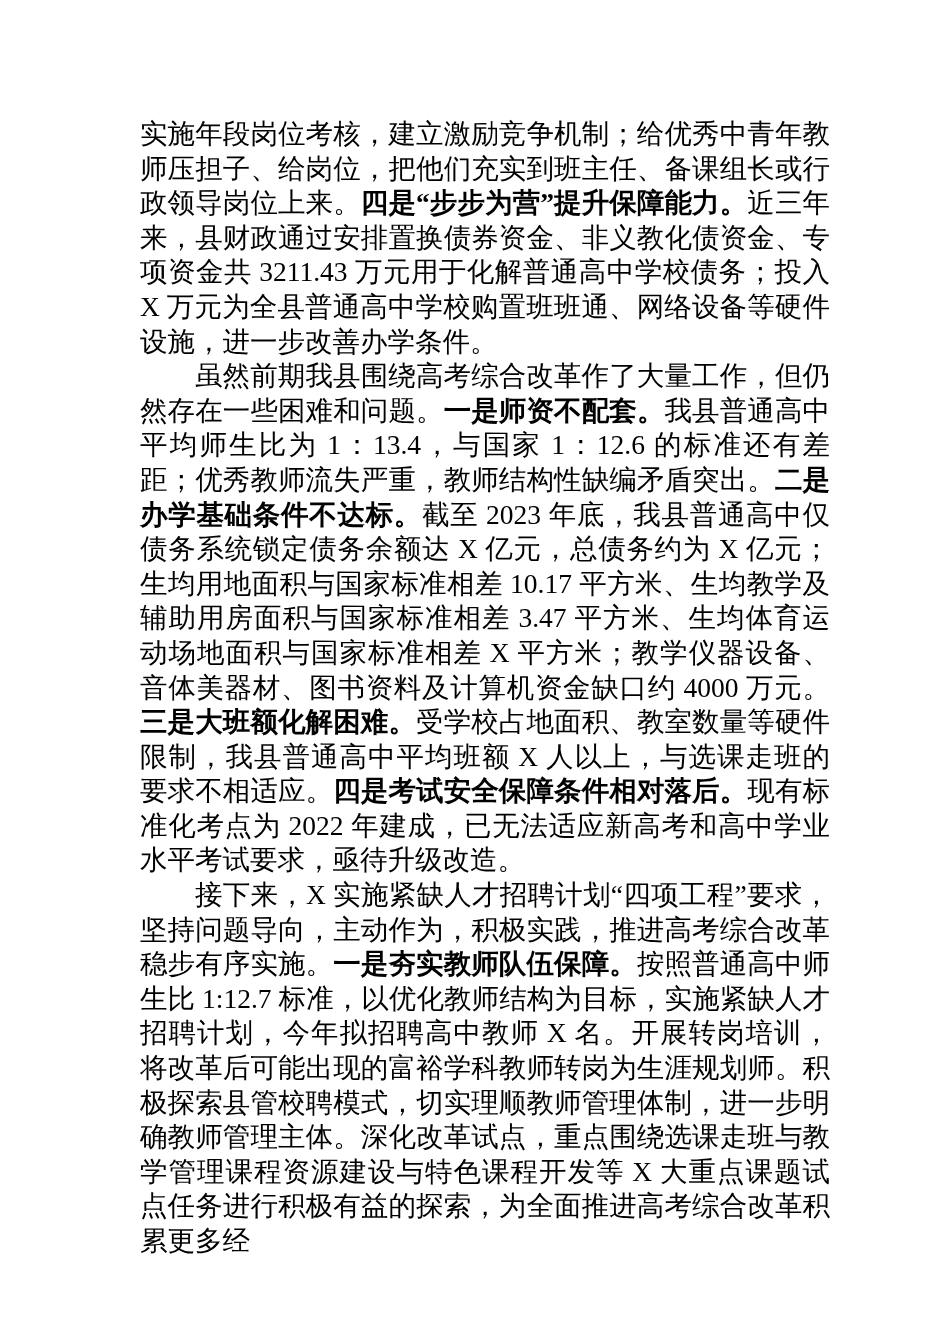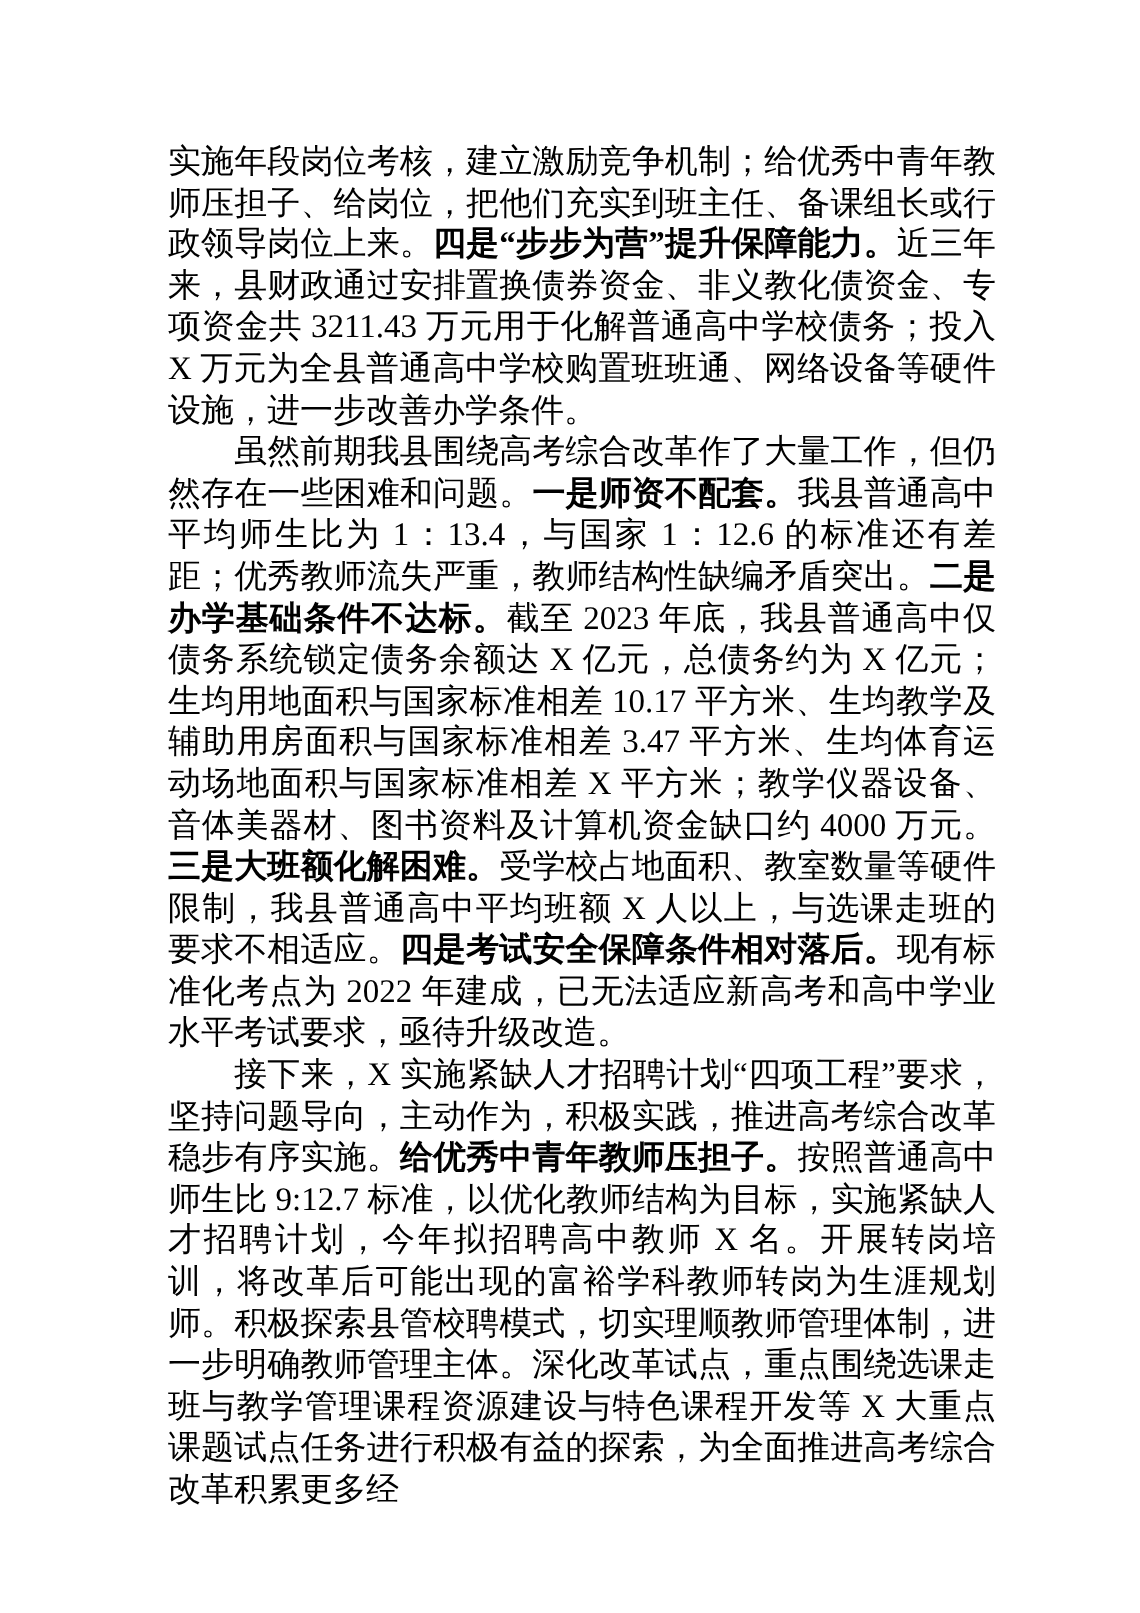--- a/index.html
+++ b/index.html
@@ -36,15 +36,15 @@
     font-weight: 700;
   }
 </style>
 </head>
 <body>
 
 <div class="page">
   <div class="content">
       <p><span>实施年段岗位考核，建立激励竞争机制；给优秀中青年教师压担子、给岗位，把他们充实到班主任、备课组长或行政领导岗位上来。</span><b>四是“步步为营”提升保障能力。</b><span>近三年来，县财政通过安排置换债券资金、非义教化债资金、专项资金共 3211.43 万元用于化解普通高中学校债务；投入 X 万元为全县普通高中学校购置班班通、网络设备等硬件设施，进一步改善办学条件。</span></p>
       <p class="indent"><span>虽然前期我县围绕高考综合改革作了大量工作，但仍然存在一些困难和问题。</span><b>一是师资不配套。</b><span>我县普通高中平均师生比为 1：13.4，与国家 1：12.6 的标准还有差距；优秀教师流失严重，教师结构性缺编矛盾突出。</span><b>二是办学基础条件不达标。</b><span>截至 2023 年底，我县普通高中仅债务系统锁定债务余额达 X 亿元，总债务约为 X 亿元；生均用地面积与国家标准相差 10.17 平方米、生均教学及辅助用房面积与国家标准相差 3.47 平方米、生均体育运动场地面积与国家标准相差 X 平方米；教学仪器设备、音体美器材、图书资料及计算机资金缺口约 4000 万元。</span><b>三是大班额化解困难。</b><span>受学校占地面积、教室数量等硬件限制，我县普通高中平均班额 X 人以上，与选课走班的要求不相适应。</span><b>四是考试安全保障条件相对落后。</b><span>现有标准化考点为 2022 年建成，已无法适应新高考和高中学业水平考试要求，亟待升级改造。</span></p>
-      <p class="indent"><span>接下来，X 实施紧缺人才招聘计划“四项工程”要求，坚持问题导向，主动作为，积极实践，推进高考综合改革稳步有序实施。</span><b>给优秀中青年教师压担子。</b><span>按照普通高中师生比 9:12.7 标准，以优化教师结构为目标，实施紧缺人才招聘计划，今年拟招聘高中教师 X 名。开展转岗培训，将改革后可能出现的富裕学科教师转岗为生涯规划师。积极探索县管校聘模式，切实理顺教师管理体制，进一步明确教师管理主体。深化改革试点，重点围绕选课走班与教学管理课程资源建设与特色课程开发等 X 大重点课题试点任务进行积极有益的探索，为全面推进高考综合改革积累更多经</span></p>
+      <p class="indent"><span>接下来，X 实施紧缺人才招聘计划“四项工程”要求，坚持问题导向，主动作为，积极实践，推进高考综合改革稳步有序实施。</span><b>一是夯实教师队伍保障。</b><span>按照普通高中师生比 1:12.7 标准，以优化教师结构为目标，实施紧缺人才招聘计划，今年拟招聘高中教师 X 名。开展转岗培训，将改革后可能出现的富裕学科教师转岗为生涯规划师。积极探索县管校聘模式，切实理顺教师管理体制，进一步明确教师管理主体。深化改革试点，重点围绕选课走班与教学管理课程资源建设与特色课程开发等 X 大重点课题试点任务进行积极有益的探索，为全面推进高考综合改革积累更多经</span></p>
     </div>
 </div>
 
 </body></html>

